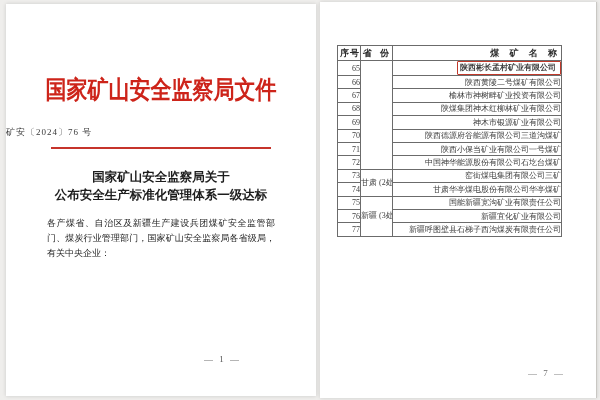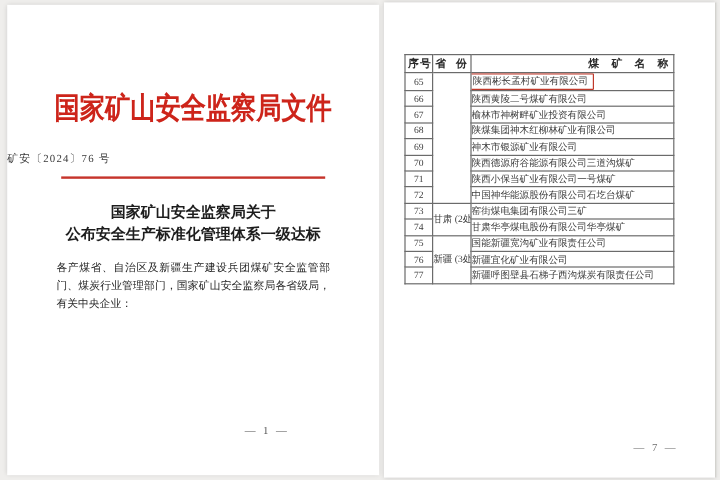--- a/index.html
+++ b/index.html
@@ -54,21 +54,21 @@
     font-weight:normal;color:#3c3c3c;
     padding:0;overflow:hidden;white-space:nowrap;
   }
   .mine-table th{
     height:14px;font-size:9px;font-weight:bold;color:#2b2b2b;
     text-align:right;
   }
   .th-no{width:22px;letter-spacing:1px;}
   .th-prov{width:31px;letter-spacing:3px;}
   .th-name{width:168px;letter-spacing:4px;}
-  .mine-table td{height:12.4px;font-size:8px;}
+  .mine-table td{height:12.4px;font-size:8px;text-align:right;}
   .serial-cell{text-align:center;color:#4a4a4a;}
   .province-cell{
     text-align:center;white-space:pre-line;line-height:9.5px;font-size:7.5px;color:#333;
   }
   .mine-name-cell{padding-left:4px;color:#333;}
   .highlight-box{
     display:inline-block;border:1px solid #c0392b;border-radius:1px;
     padding:0 4px 1px 2px;margin-left:-2px;
   }
   .page-num-right{
@@ -104,21 +104,21 @@
       <tr>
         <th class="th-no">序号</th>
         <th class="th-prov">省 份</th>
         <th class="th-name">煤 矿 名 称</th>
       </tr>
     </thead>
     <tbody>
         <tr>
           <td class="serial-cell">65</td>
           <td class="province-cell" rowspan="8"></td>
-          <td class="mine-name-cell"><span class="highlight-box" style="border-color: rgb(192, 57, 43);">陕西彬长孟村矿业有限公司</span></td>
+          <td class="mine-name-cell"><span class="highlight-box" style="border-color: rgb(192, 57, 43); font-weight: bold;">陕西彬长孟村矿业有限公司</span></td>
         </tr>
         <tr>
           <td class="serial-cell">66</td>
           <td class="mine-name-cell">陕西黄陵二号煤矿有限公司</td>
         </tr>
         <tr>
           <td class="serial-cell">67</td>
           <td class="mine-name-cell">榆林市神树畔矿业投资有限公司</td>
         </tr>
         <tr>

